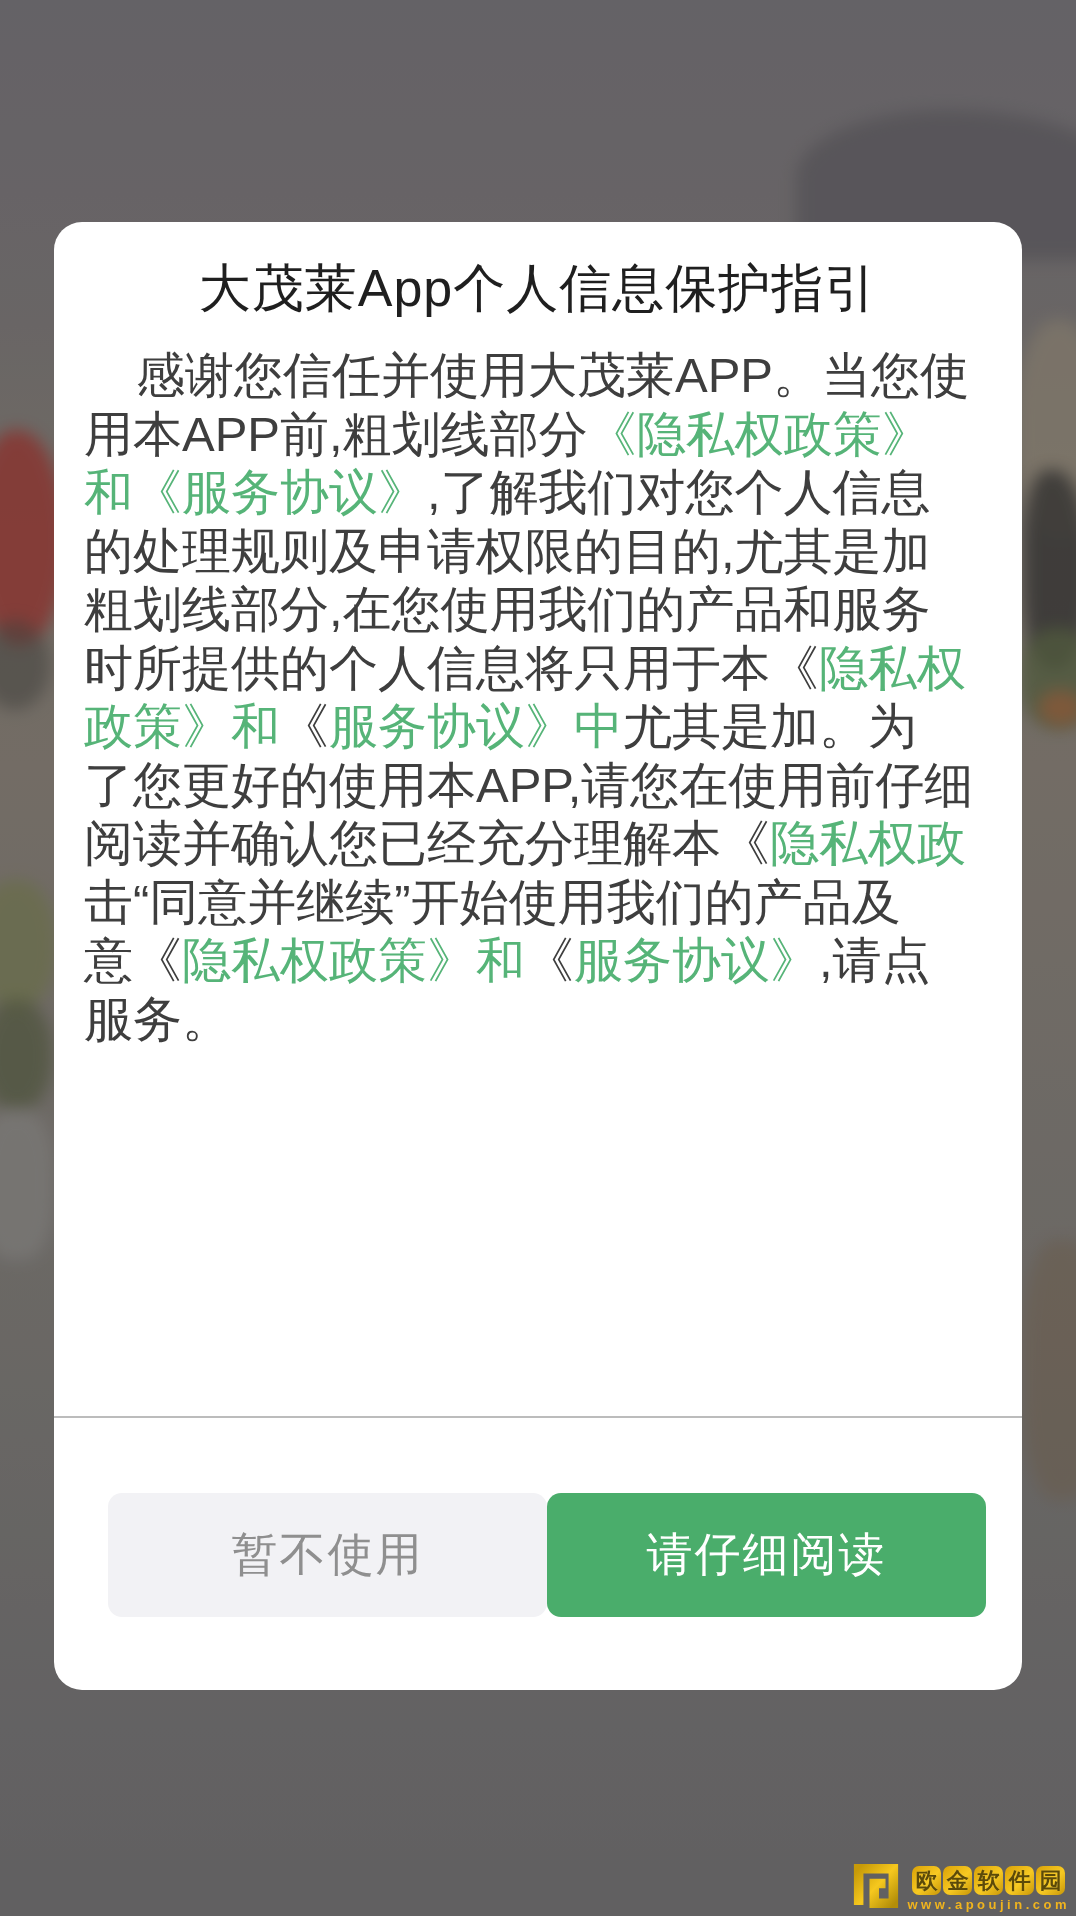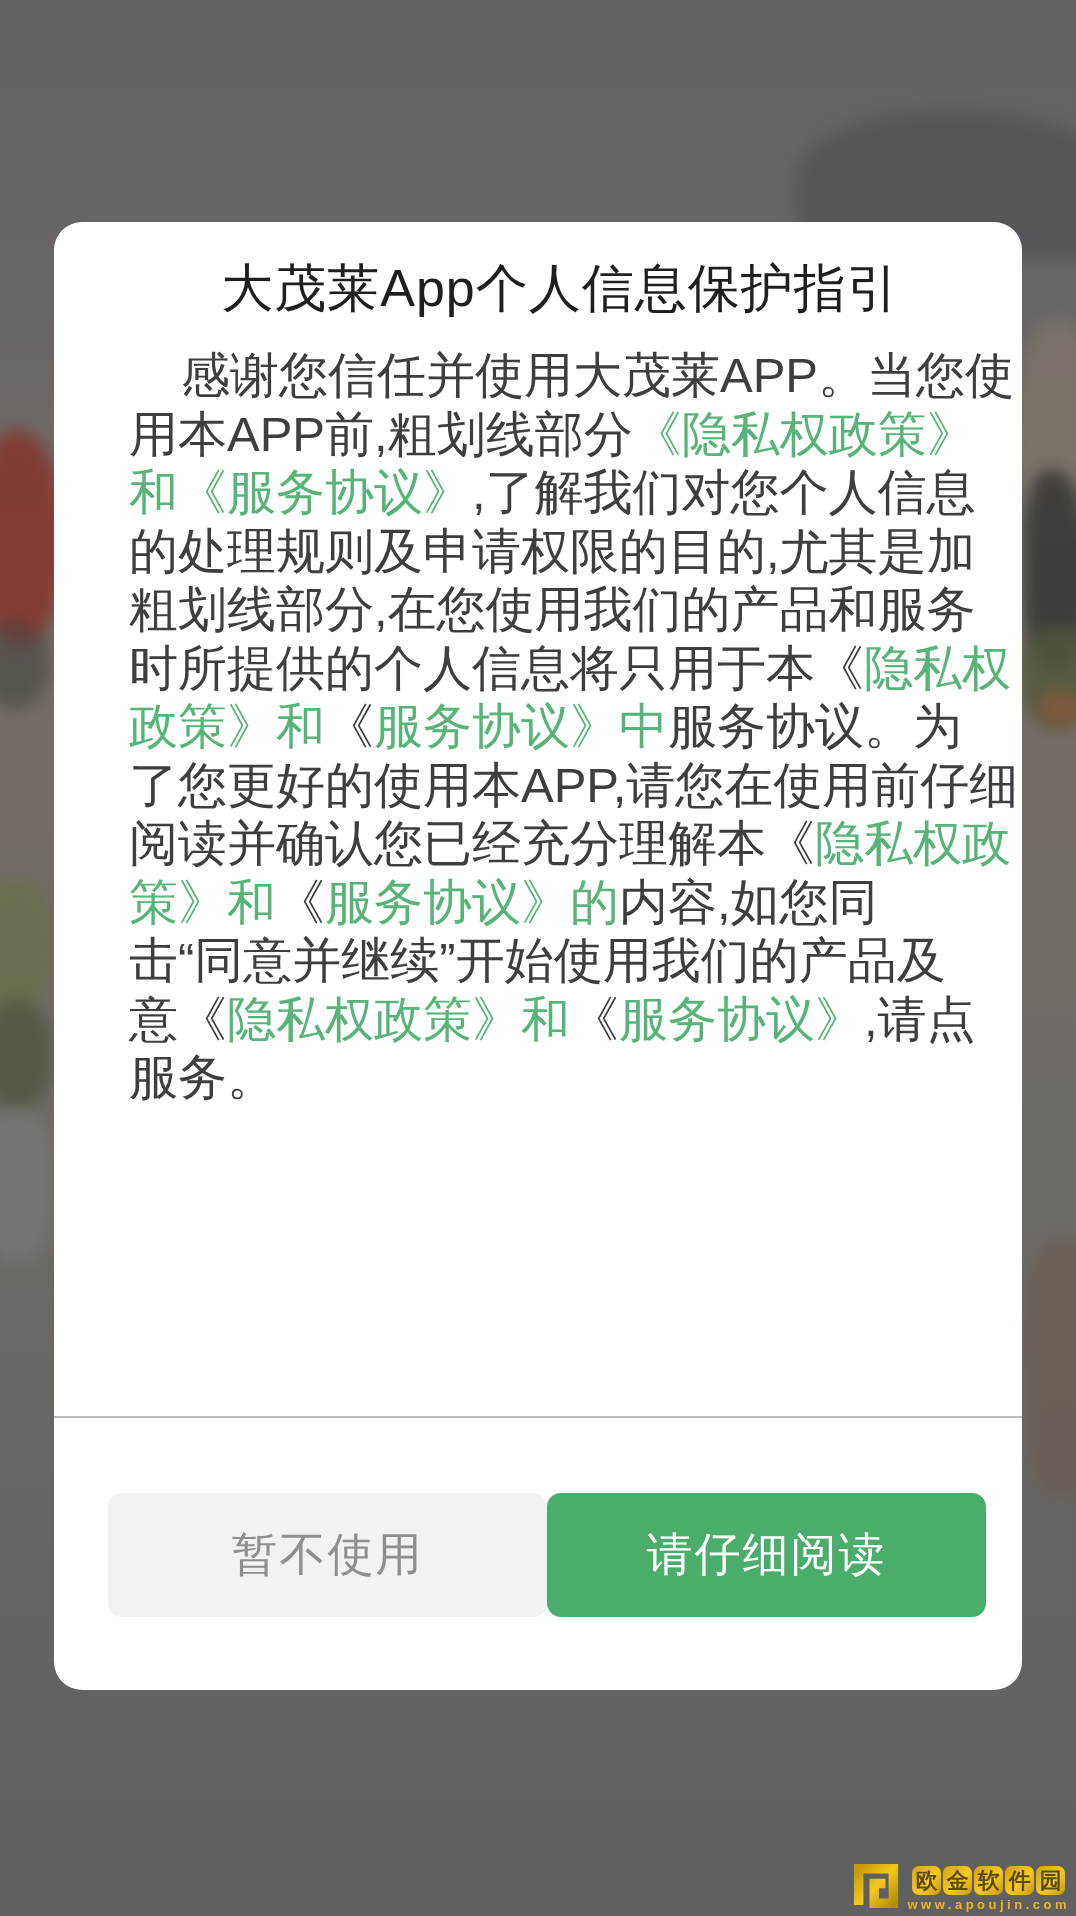--- a/index.html
+++ b/index.html
@@ -38,21 +38,21 @@
   .blob.water-left{left:-20px;top:1110px;width:74px;height:150px;background:#90908c;border-radius:40%;opacity:.55;}
   .blob.tan-right{right:-26px;top:320px;width:86px;height:220px;background:#93876f;border-radius:45%;opacity:.7;}
   .blob.stroke-right{right:-14px;top:470px;width:66px;height:200px;background:#191916;border-radius:40% 60% 55% 45%;opacity:.8;}
   .blob.green-right{right:-20px;top:628px;width:76px;height:100px;background:#47572a;border-radius:45%;opacity:.8;}
   .blob.orange-right{right:-8px;top:690px;width:46px;height:36px;background:#a85420;border-radius:50%;opacity:.7;}
   .blob.cliff-right{right:-26px;top:1240px;width:80px;height:260px;background:#6f5638;border-radius:40%;opacity:.45;}
   .scrim{position:absolute;inset:0;background:rgba(97,95,97,.36);}
   
   .dialog{
     position:absolute;left:54px;top:222px;width:968px;height:1468px;
-    background:var(--dialog-bg);border-radius:28px;padding-left:45px;
+    background:var(--dialog-bg);border-radius:28px;
   }
   .dialog-title{
     margin-top:36px;text-align:center;
     font-size:52px;line-height:60px;font-weight:500;color:var(--title-text);
     letter-spacing:1px;
   }
   .notice{
     margin:28px 28px 0 30px;
     font-size:49px;line-height:58.5px;font-weight:400;color:var(--body-text);
   }
@@ -110,24 +110,23 @@
   <div class="dialog-title">大茂莱App个人信息保护指引</div>
 
   <div class="notice">
 
   <div class="line indent"><span class="seg k">感谢您信任并使用大茂莱APP。当您使</span></div>
       <div class="line"><span class="seg k">用本APP前,粗划线部分</span><span class="seg g">《隐私权政策》</span></div>
       <div class="line"><span class="seg g">和《服务协议》</span><span class="seg k">,了解我们对您个人信息</span></div>
       <div class="line"><span class="seg k">的处理规则及申请权限的目的,尤其是加</span></div>
       <div class="line"><span class="seg k">粗划线部分,在您使用我们的产品和服务</span></div>
       <div class="line"><span class="seg k">时所提供的个人信息将只用于本《</span><span class="seg g">隐私权</span></div>
-      <div class="line"><span class="seg g">政策》和</span><span class="seg k">《</span><span class="seg g">服务协议》中</span><span class="seg k">服务协议。为</span></div>
+      <div class="line"><span class="seg g">政策》和</span><span class="seg k">《</span><span class="seg g">服务协议》中</span><span class="seg k">尤其是加。为</span></div>
       <div class="line"><span class="seg k">了您更好的使用本APP,请您在使用前仔细</span></div>
       <div class="line"><span class="seg k">阅读并确认您已经充分理解本《</span><span class="seg g">隐私权政</span></div>
-      <div class="line"><span class="seg g">策》和</span><span class="seg k">《</span><span class="seg g">服务协议》的</span><span class="seg k">内容,如您同</span></div>
       <div class="line"><span class="seg k">击“同意并继续”开始使用我们的产品及</span></div>
       <div class="line"><span class="seg k">意《</span><span class="seg g">隐私权政策》和</span><span class="seg k">《</span><span class="seg g">服务协议》</span><span class="seg k">,请点</span></div>
       <div class="line"><span class="seg k">服务。</span></div>
     </div>
 
   <div class="divider"></div>
 
   <div class="btn-row">
     <button class="btn decline">暂不使用</button>
     <button class="btn agree">请仔细阅读</button>

